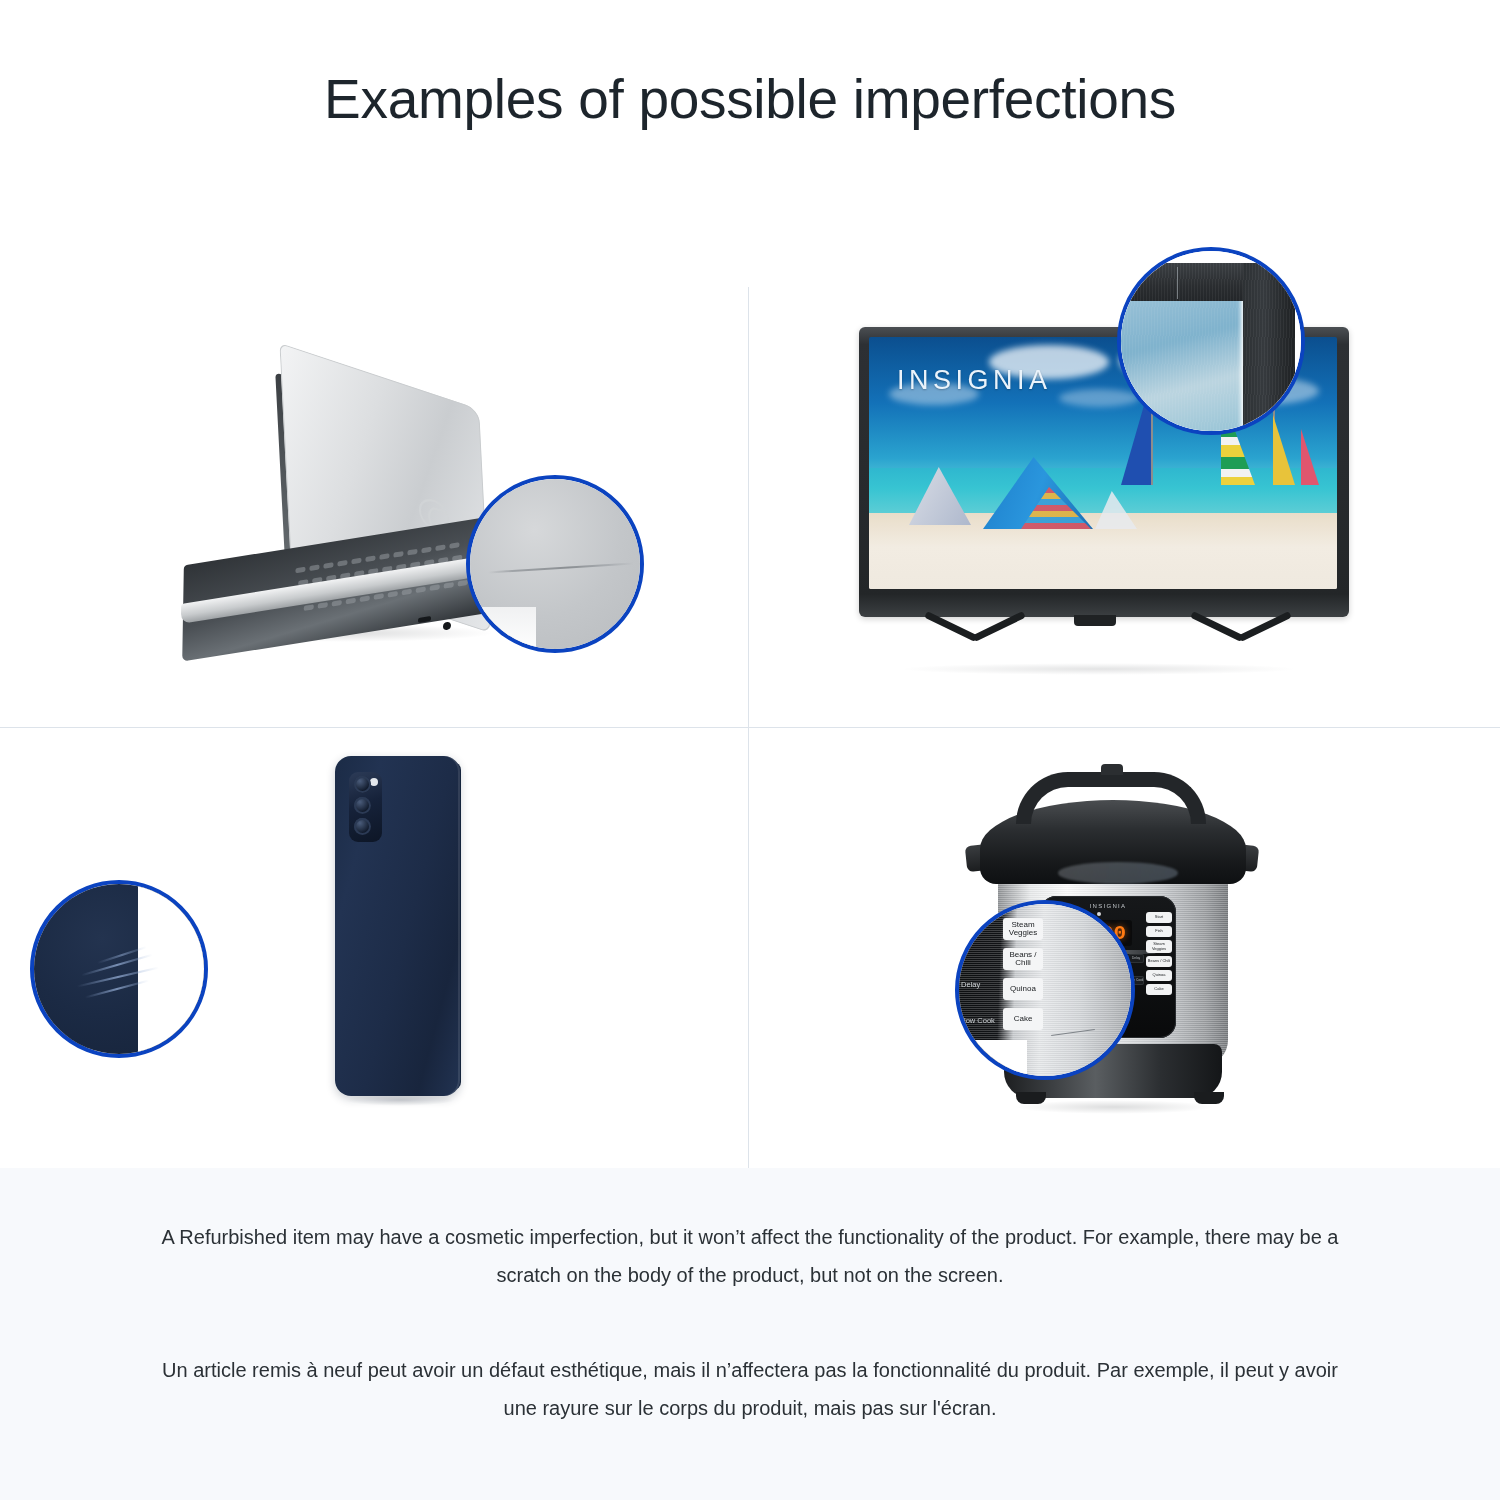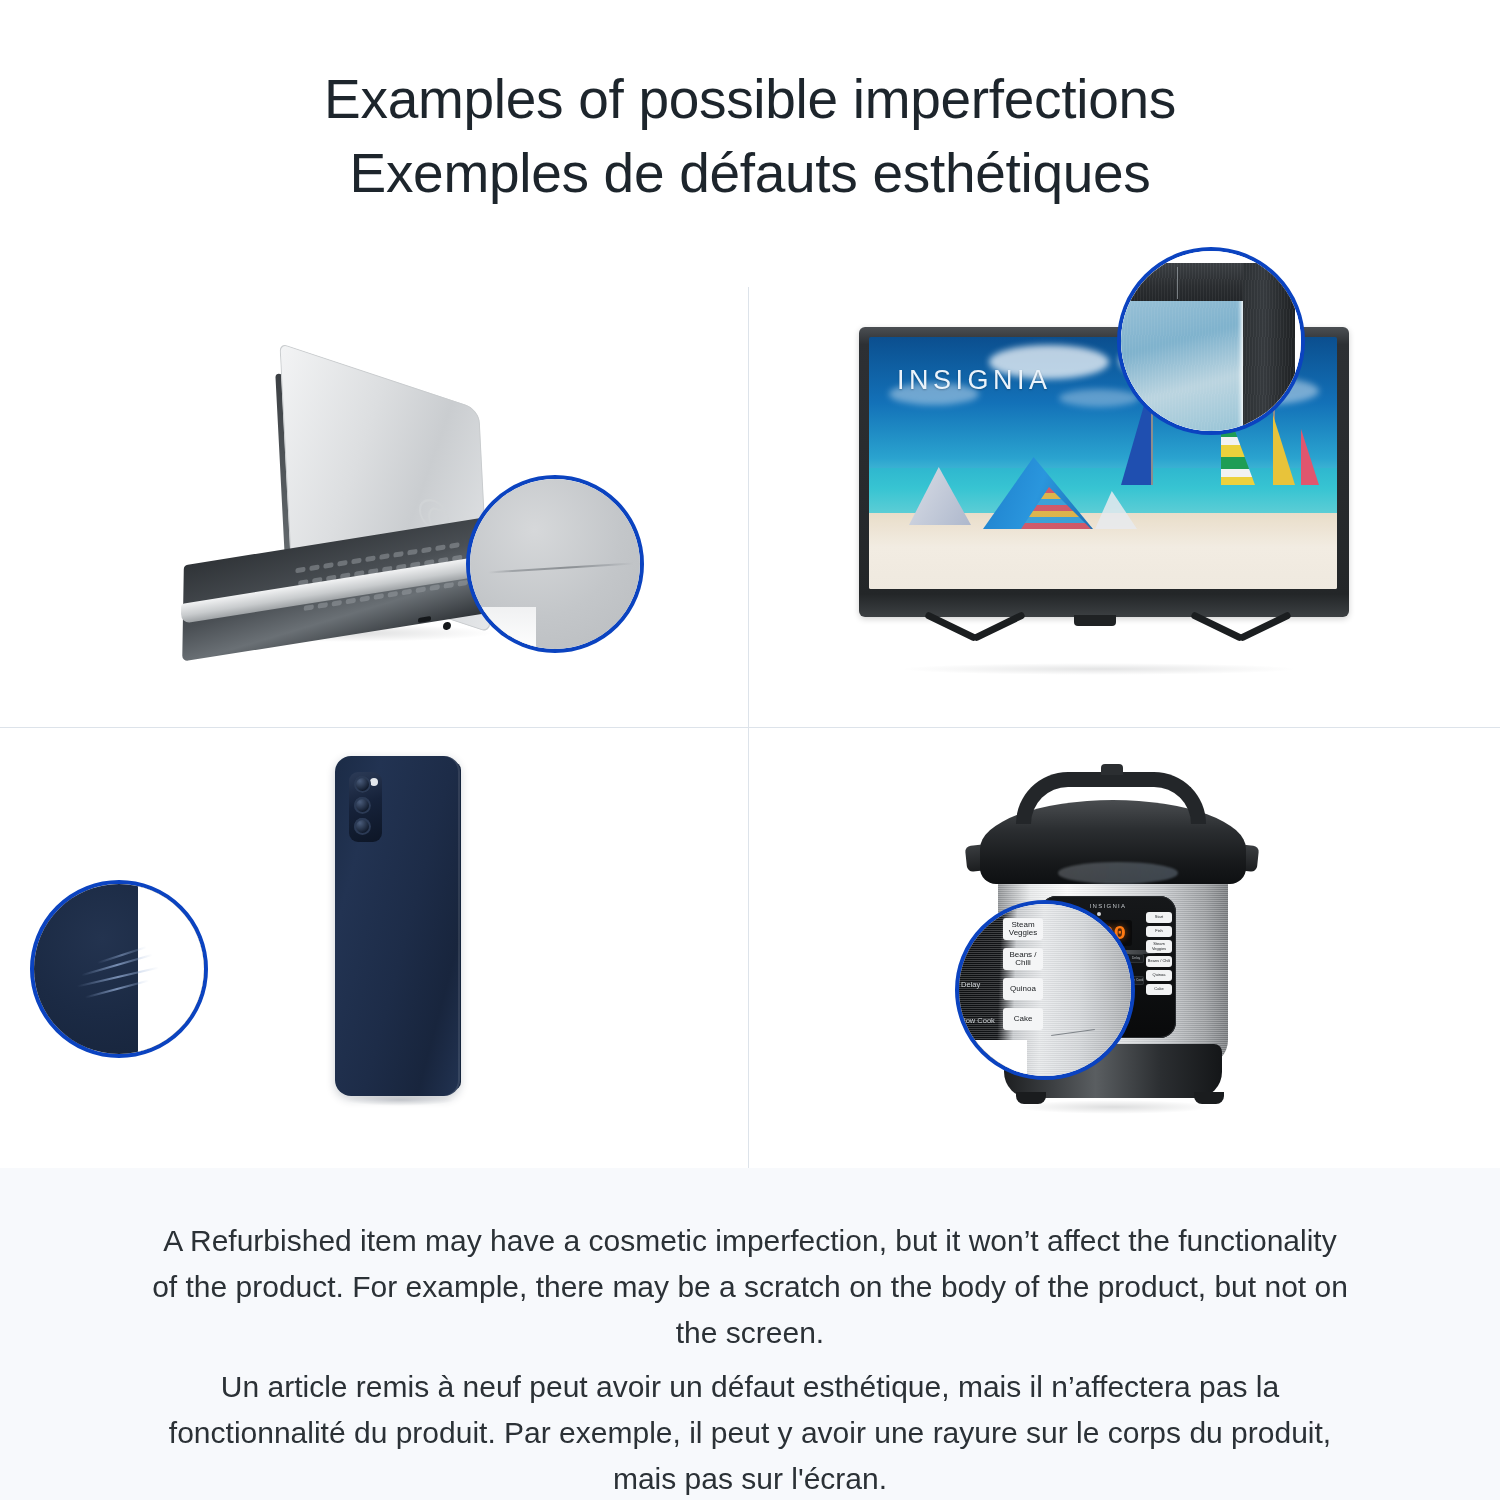--- a/index.html
+++ b/index.html
@@ -370,33 +370,32 @@
   }
 
   
   .footer {
     position:absolute; left: 0; top: 1168px; width: 1500px; height: 332px;
     background: #f7f9fc;
   }
   .footer-p {
     position:absolute; left: 150px; width: 1200px;
     text-align: center; color:#2b3136;
-    font-size: 30px; font-weight: 400; line-height: 46px;
+    font-size: 20px; font-weight: 400; line-height: 38px;
   }
   .footer-p.en { top: 50px; }
-  .footer-p.fr { top: 196px; }
+  .footer-p.fr { top: 183px; }
 </style>
 </head>
 <body>
 
 <div class="page">
 
   <div class="title-block">
     <div class="title-line">Examples of possible imperfections</div>
-    <div class="title-line">Exemples de défauts esthétiques</div>
   </div>
 
   <div class="grid">
     <div class="divider-v"></div>
     <div class="divider-h"></div>
 
     <div class="cell cell-laptop">
       <div class="stage">
         <div class="lt-wrap">
           <div class="lt-shadow"></div>

